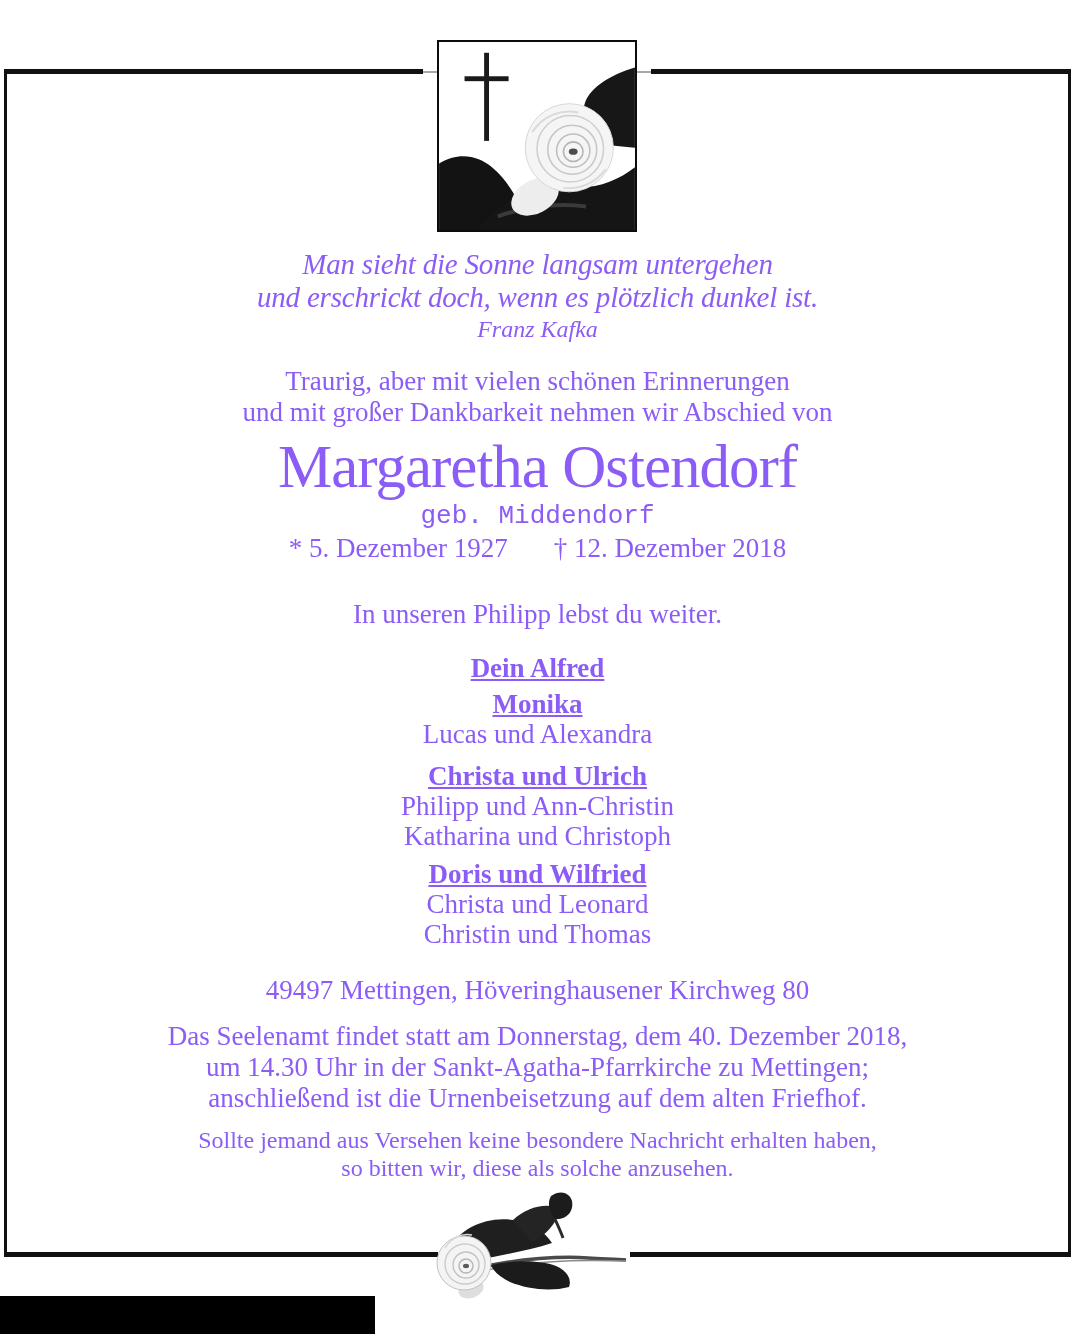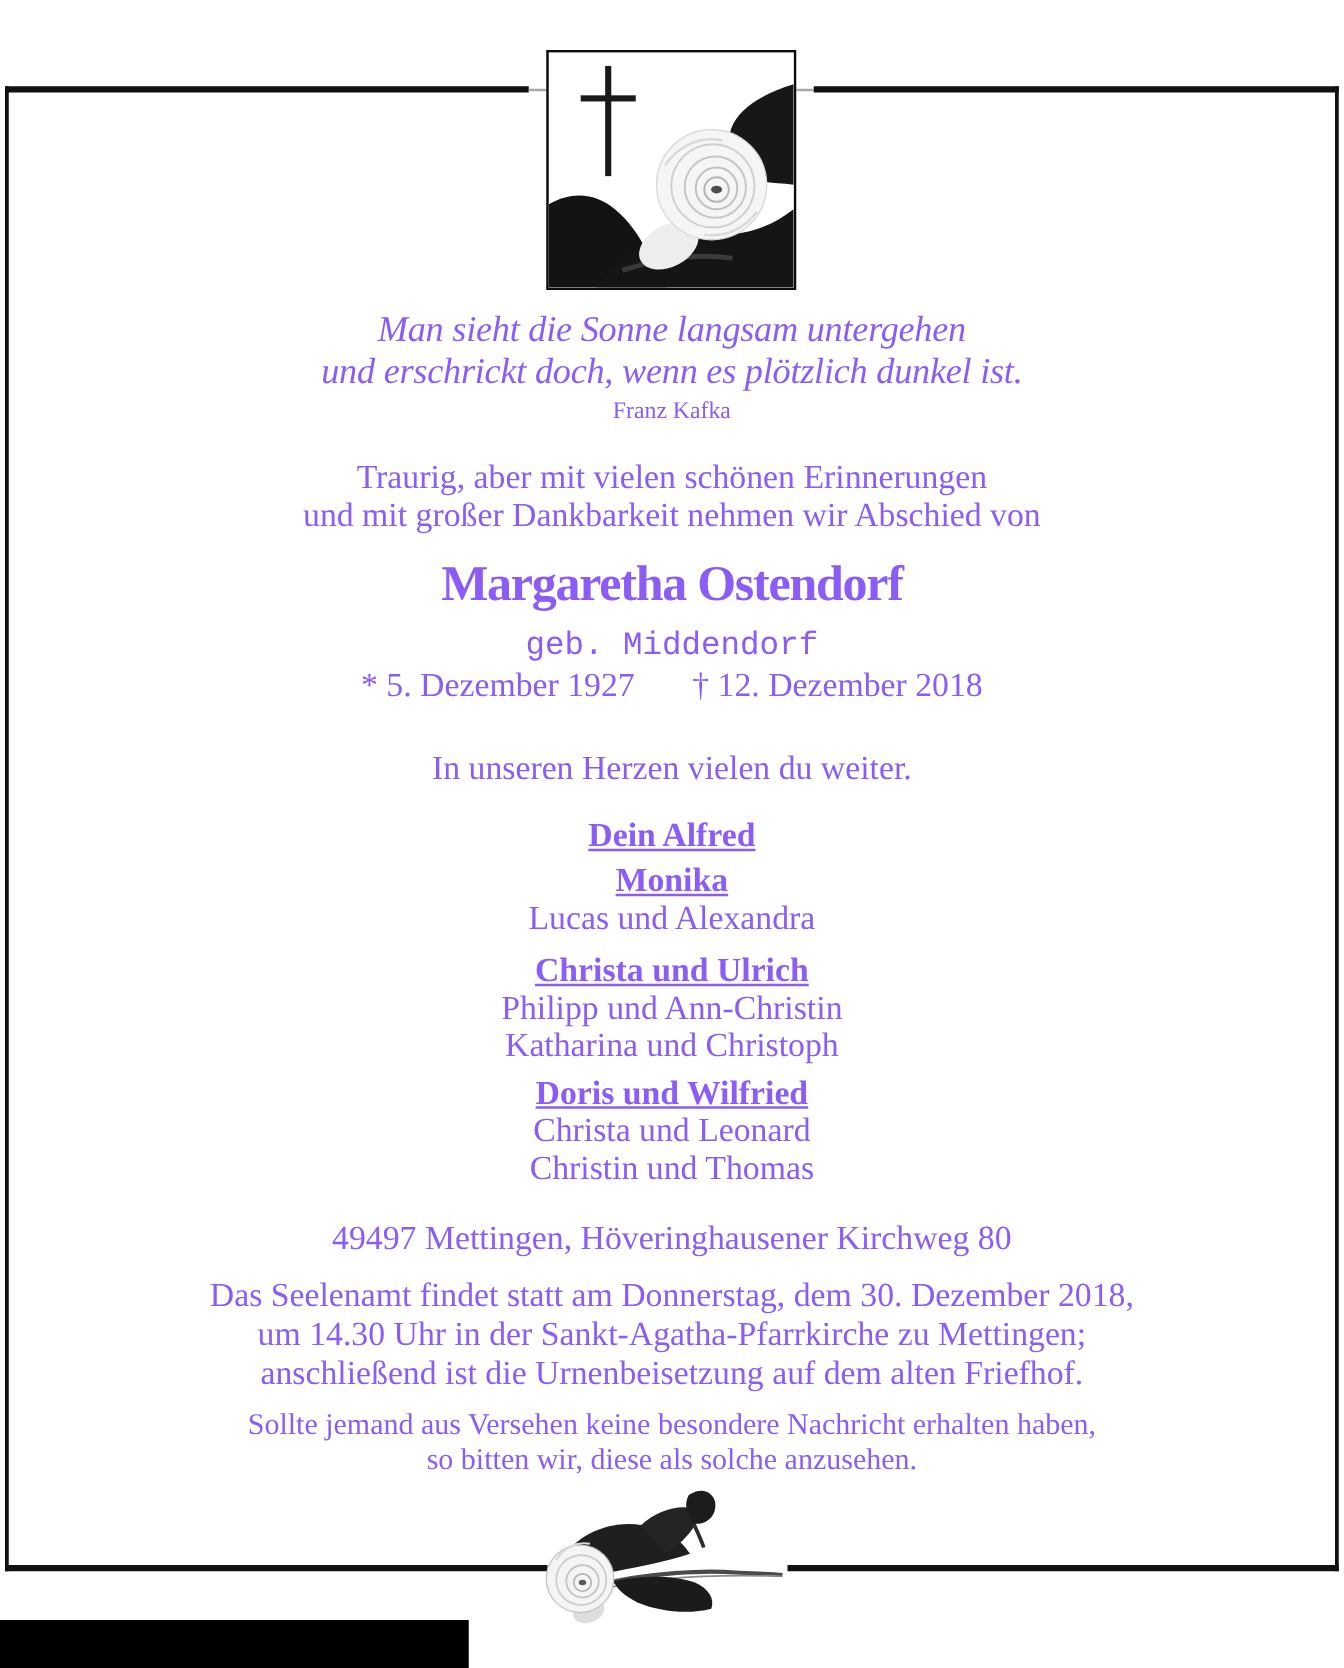--- a/index.html
+++ b/index.html
@@ -20,25 +20,25 @@
     position:absolute;left:437px;top:4px;width:200px;height:192px;
     border:2px solid #0c0c0c;background:#ffffff;box-sizing:border-box;
   }
   .photo-box svg{display:block;width:100%;height:100%;}
   
   .content{
     position:absolute;left:45px;right:45px;top:212px;
     text-align:center;
   }
   .quote-line{font-style:italic;font-size:29px;line-height:33px;letter-spacing:-0.2px;}
-  .quote-attrib{font-size:19px;line-height:26px;margin-top:2px;}
+  .quote-attrib{font-style:italic;font-size:24px;line-height:26px;margin-top:2px;}
   .intro{font-size:27px;line-height:31px;margin-top:24px;}
   .deceased-name{
-    font-size:40px;line-height:66px;margin-top:6px;
-    letter-spacing:-1px;font-weight:700;white-space:nowrap;
+    font-size:61px;line-height:66px;margin-top:6px;
+    letter-spacing:-1px;font-weight:400;white-space:nowrap;
   }
   .maiden{font-size:26px;line-height:29px;margin-top:2px;font-family:Liberation Mono, monospace;}
   .dates{font-size:27px;line-height:30px;margin-top:2px;font-feature-settings:"onum" 1;font-variant-numeric:oldstyle-nums;}
   .dates .death{margin-left:46px;}
   .motto{font-size:27px;line-height:30px;margin-top:36px;}
   .mourner{font-size:27px;line-height:30px;}
   .mourner.bold{font-weight:700;text-decoration:underline;}
   .mt-head1{margin-top:24px;}
   .mt-head2{margin-top:6px;}
   .mt-head3{margin-top:12px;}
@@ -106,36 +106,36 @@
       <div>Traurig, aber mit vielen schönen Erinnerungen</div>
       <div>und mit großer Dankbarkeit nehmen wir Abschied von</div>
     </div>
 
     <div class="deceased-name">Margaretha Ostendorf</div>
     <div class="maiden">geb. Middendorf</div>
     <div class="dates">
       <span class="birth">* 5. Dezember 1927</span><span class="death">† 12. Dezember 2018</span>
     </div>
 
-    <div class="motto">In unseren Herzen vielen du weiter.</div>
+    <div class="motto">In unseren Philipp lebst du weiter.</div>
 
     <div class="mourner bold mt-head1">Dein Alfred</div>
     <div class="mourner bold mt-head2">Monika</div>
     <div class="mourner">Lucas und Alexandra</div>
     <div class="mourner bold mt-head3">Christa und Ulrich</div>
     <div class="mourner">Philipp und Ann-Christin</div>
     <div class="mourner">Katharina und Christoph</div>
     <div class="mourner bold mt-head4">Doris und Wilfried</div>
     <div class="mourner">Christa und Leonard</div>
     <div class="mourner">Christin und Thomas</div>
 
     <div class="address">49497 Mettingen, Höveringhausener Kirchweg 80</div>
 
     <div class="service">
-      <div>Das Seelenamt findet statt am Donnerstag, dem 30. Dezember 2018,</div>
+      <div>Das Seelenamt findet statt am Donnerstag, dem 40. Dezember 2018,</div>
       <div>um 14.30 Uhr in der Sankt-Agatha-Pfarrkirche zu Mettingen;</div>
       <div>anschließend ist die Urnenbeisetzung auf dem alten Friefhof.</div>
     </div>
 
     <div class="note">
       <div>Sollte jemand aus Versehen keine besondere Nachricht erhalten haben,</div>
       <div>so bitten wir, diese als solche anzusehen.</div>
     </div>
   </div>
 

